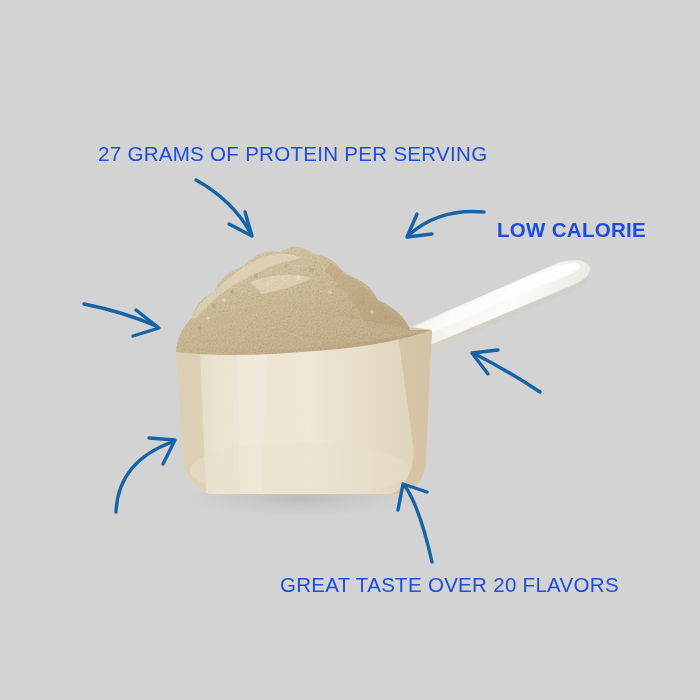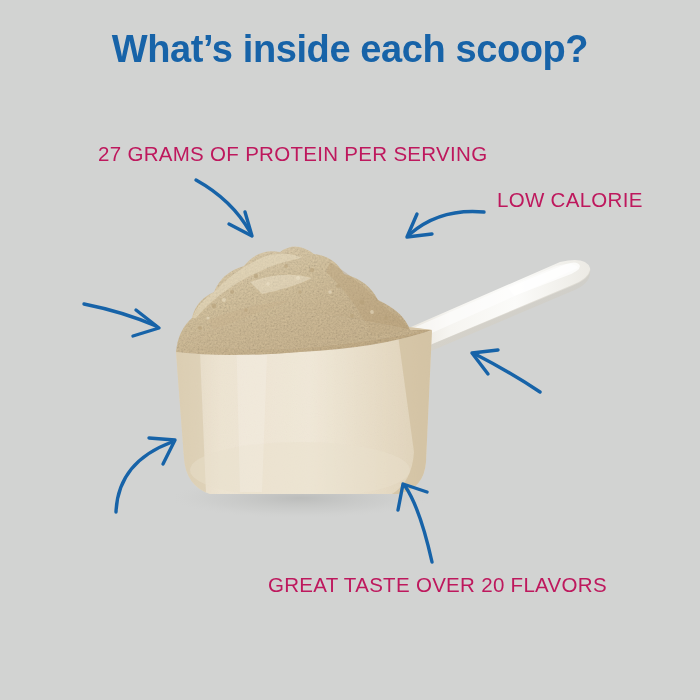--- a/index.html
+++ b/index.html
@@ -29,32 +29,32 @@
     font-size: 38px;
     letter-spacing: -0.4px;
     color: #1763a8;
     white-space: nowrap;
   }
   .title .t-light { font-weight: 700; }
   .title .t-bold  { font-weight: 900; }
 
   .callout {
     position: absolute;
-    color: #be185d;
+    color: #1d4ed8;
     font-size: 20.5px;
     font-weight: 400;
     letter-spacing: 0.3px;
     white-space: nowrap;
   }
   .lbl-protein   { left: 98px;  top: 142px; }
-  .lbl-calorie   { left: 497px; top: 188px; }
+  .lbl-calorie   { left: 497px; top: 218px; font-weight: bold; }
   .lbl-fat       { left: 40px;  top: 278px; }
   .lbl-solub     { left: 447px; top: 395px; }
   .lbl-carbs     { left: 59px;  top: 518px; }
-  .lbl-flavors   { left: 268px; top: 573px; text-align: right; }
+  .lbl-flavors   { left: 280px; top: 573px; text-align: right; }
 
   .layer {
     position: absolute;
     left: 0; top: 0;
     width: 700px;
     height: 700px;
   }
   .layer svg { display: block; }
 </style>
 </head>
@@ -207,21 +207,18 @@
         <path d="M116,512 Q118,462 172,442"></path>
         <path d="M149,438 L175,440 L163,464"></path>
       </g>
       <g>
         <path d="M432,562 Q420,508 405,486"></path>
         <path d="M398,510 L403,484 L427,492"></path>
       </g>
     </svg>
   </div>
 
-  <div class="title">
-    <span class="t-light">What’s inside </span><span class="t-bold">each scoop?</span>
-  </div>
 
   <div class="callout lbl-protein">27 GRAMS OF PROTEIN PER SERVING</div>
   <div class="callout lbl-calorie">LOW CALORIE</div>
   <div class="callout lbl-flavors">GREAT TASTE OVER 20 FLAVORS</div>
 
 </div>
 
 </body></html>

